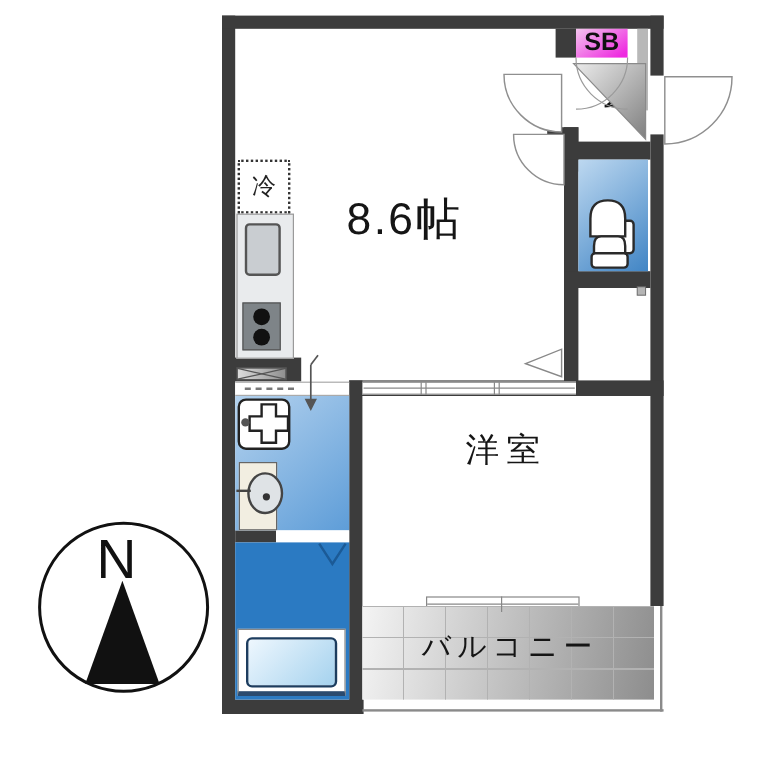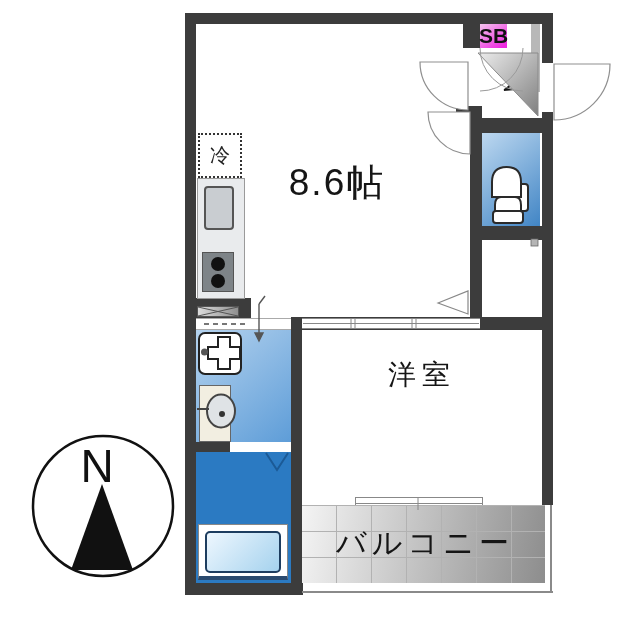--- a/index.html
+++ b/index.html
@@ -5,21 +5,21 @@
   html,body{margin:0;padding:0;background:#ffffff;}
   #canvas{position:relative;width:640px;height:640px;background:#ffffff;overflow:hidden;
           font-family:"Liberation Sans","DejaVu Sans",sans-serif;color:#111;}
   .abs{position:absolute;box-sizing:border-box;}
   .wall{position:absolute;background:#3c3c3c;}
   .room-label{position:absolute;text-align:center;color:#151515;line-height:1.05;}
   .ldk-name{font-size:40px;letter-spacing:13px;}
   .ldk-size{font-size:37px;letter-spacing:2px;}
   .yo-name{font-size:28px;letter-spacing:6px;}
   .yo-size{font-size:37px;letter-spacing:2px;}
-  .balc-name{font-size:30px;letter-spacing:5px;}
+  .balc-name{font-size:24px;letter-spacing:5px;}
   .sb-box{background:linear-gradient(145deg,#f4c6ee 0%,#ee2ae0 90%);
           display:flex;align-items:center;justify-content:center;
           font-size:21px;font-weight:bold;color:#111;}
   .cl-box{background:linear-gradient(160deg,#fbdcf7 0%,#ee22e1 95%);}
   .cl-text{position:absolute;left:0;right:0;bottom:4px;text-align:center;
            font-size:31px;font-weight:bold;color:#111;}
   .toilet-room{background:linear-gradient(140deg,#bdd8f0 0%,#4185c5 100%);}
   .washroom{background:linear-gradient(140deg,#b4d2ee 0%,#5e9dd8 100%);}
   .bath{background:#2b7ac2;}
   .fridge{border:2px dotted #333;background:#fff;display:flex;align-items:center;
@@ -61,21 +61,21 @@
   <div class="wall" style="left:470px;top:226px;width:72px;height:14px;"></div>
   <div class="wall" style="left:291px;top:317px;width:262px;height:13px;"></div>
   <div class="wall" style="left:291px;top:317px;width:11px;height:278px;"></div>
   <div class="wall" style="left:195px;top:298px;width:56px;height:20px;"></div>
   <div class="wall" style="left:196px;top:442px;width:34px;height:10px;"></div>
   <div class="wall" style="left:185px;top:583px;width:118px;height:12px;"></div>
 
   <div class="abs toilet-room" style="left:482px;top:133px;width:58px;height:93px;"></div>
 
 
-  <div class="abs sb-box" style="left:480px;top:24px;width:27px;height:24px;">
+  <div class="abs sb-box" style="left:480px;top:24px;width:43px;height:24px;">
     <span>SB</span>
   </div>
   <div class="abs pillar" style="left:531px;top:24px;width:9px;height:68px;"></div>
 
   <div class="abs fridge" style="left:198px;top:133px;width:44px;height:45px;">
     <span>冷</span>
   </div>
   <div class="abs counter" style="left:197px;top:178px;width:48px;height:121px;"></div>
   <div class="abs sink" style="left:204px;top:186px;width:30px;height:44px;"></div>
   <div class="abs stove" style="left:202px;top:252px;width:32px;height:40px;"></div>

